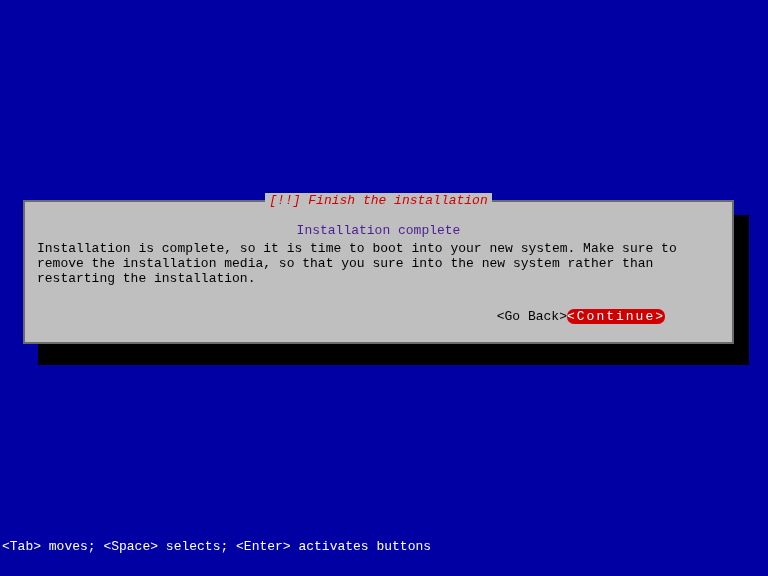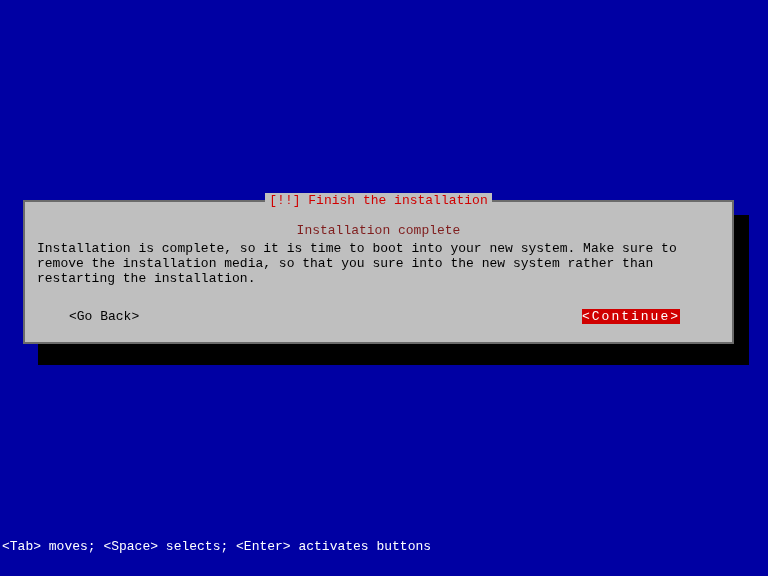--- a/index.html
+++ b/index.html
@@ -25,48 +25,50 @@
       top: 200px;
       left: 23px;
       width: 711px;
       background: #bfbfbf;
       border: 2px solid #6b6b6b;
     }
     .title-wrap {
       text-align: center;
       margin-top: -9px;
       height: 14px;
+      font-style: italic;
     }
     .title {
       background: #bfbfbf;
       color: #d00000;
       padding: 0 4px;
     }
     .subtitle {
       text-align: center;
-      color: #7f1d1d;
+      color: #4c1d95;
       margin-top: 16px;
     }
     .body {
       color: #000;
       padding: 4px 12px 0 12px;
       line-height: 1.15;
     }
     .buttons {
       display: flex;
-      justify-content: space-between;
-      padding: 22px 52px 18px 44px;
+      justify-content: flex-end;
+      padding: 22px 67px 18px 44px;
     }
     .goback {
       color: #000;
     }
     .continue {
       background: #d00000;
       color: #fff;
       letter-spacing: 2px;
+      border-radius: 7px;
     }
     .helpbar {
       position: absolute;
       bottom: 22px;
       left: 2px;
       color: #fff;
     }
   </style>
 </head>
 <body>

